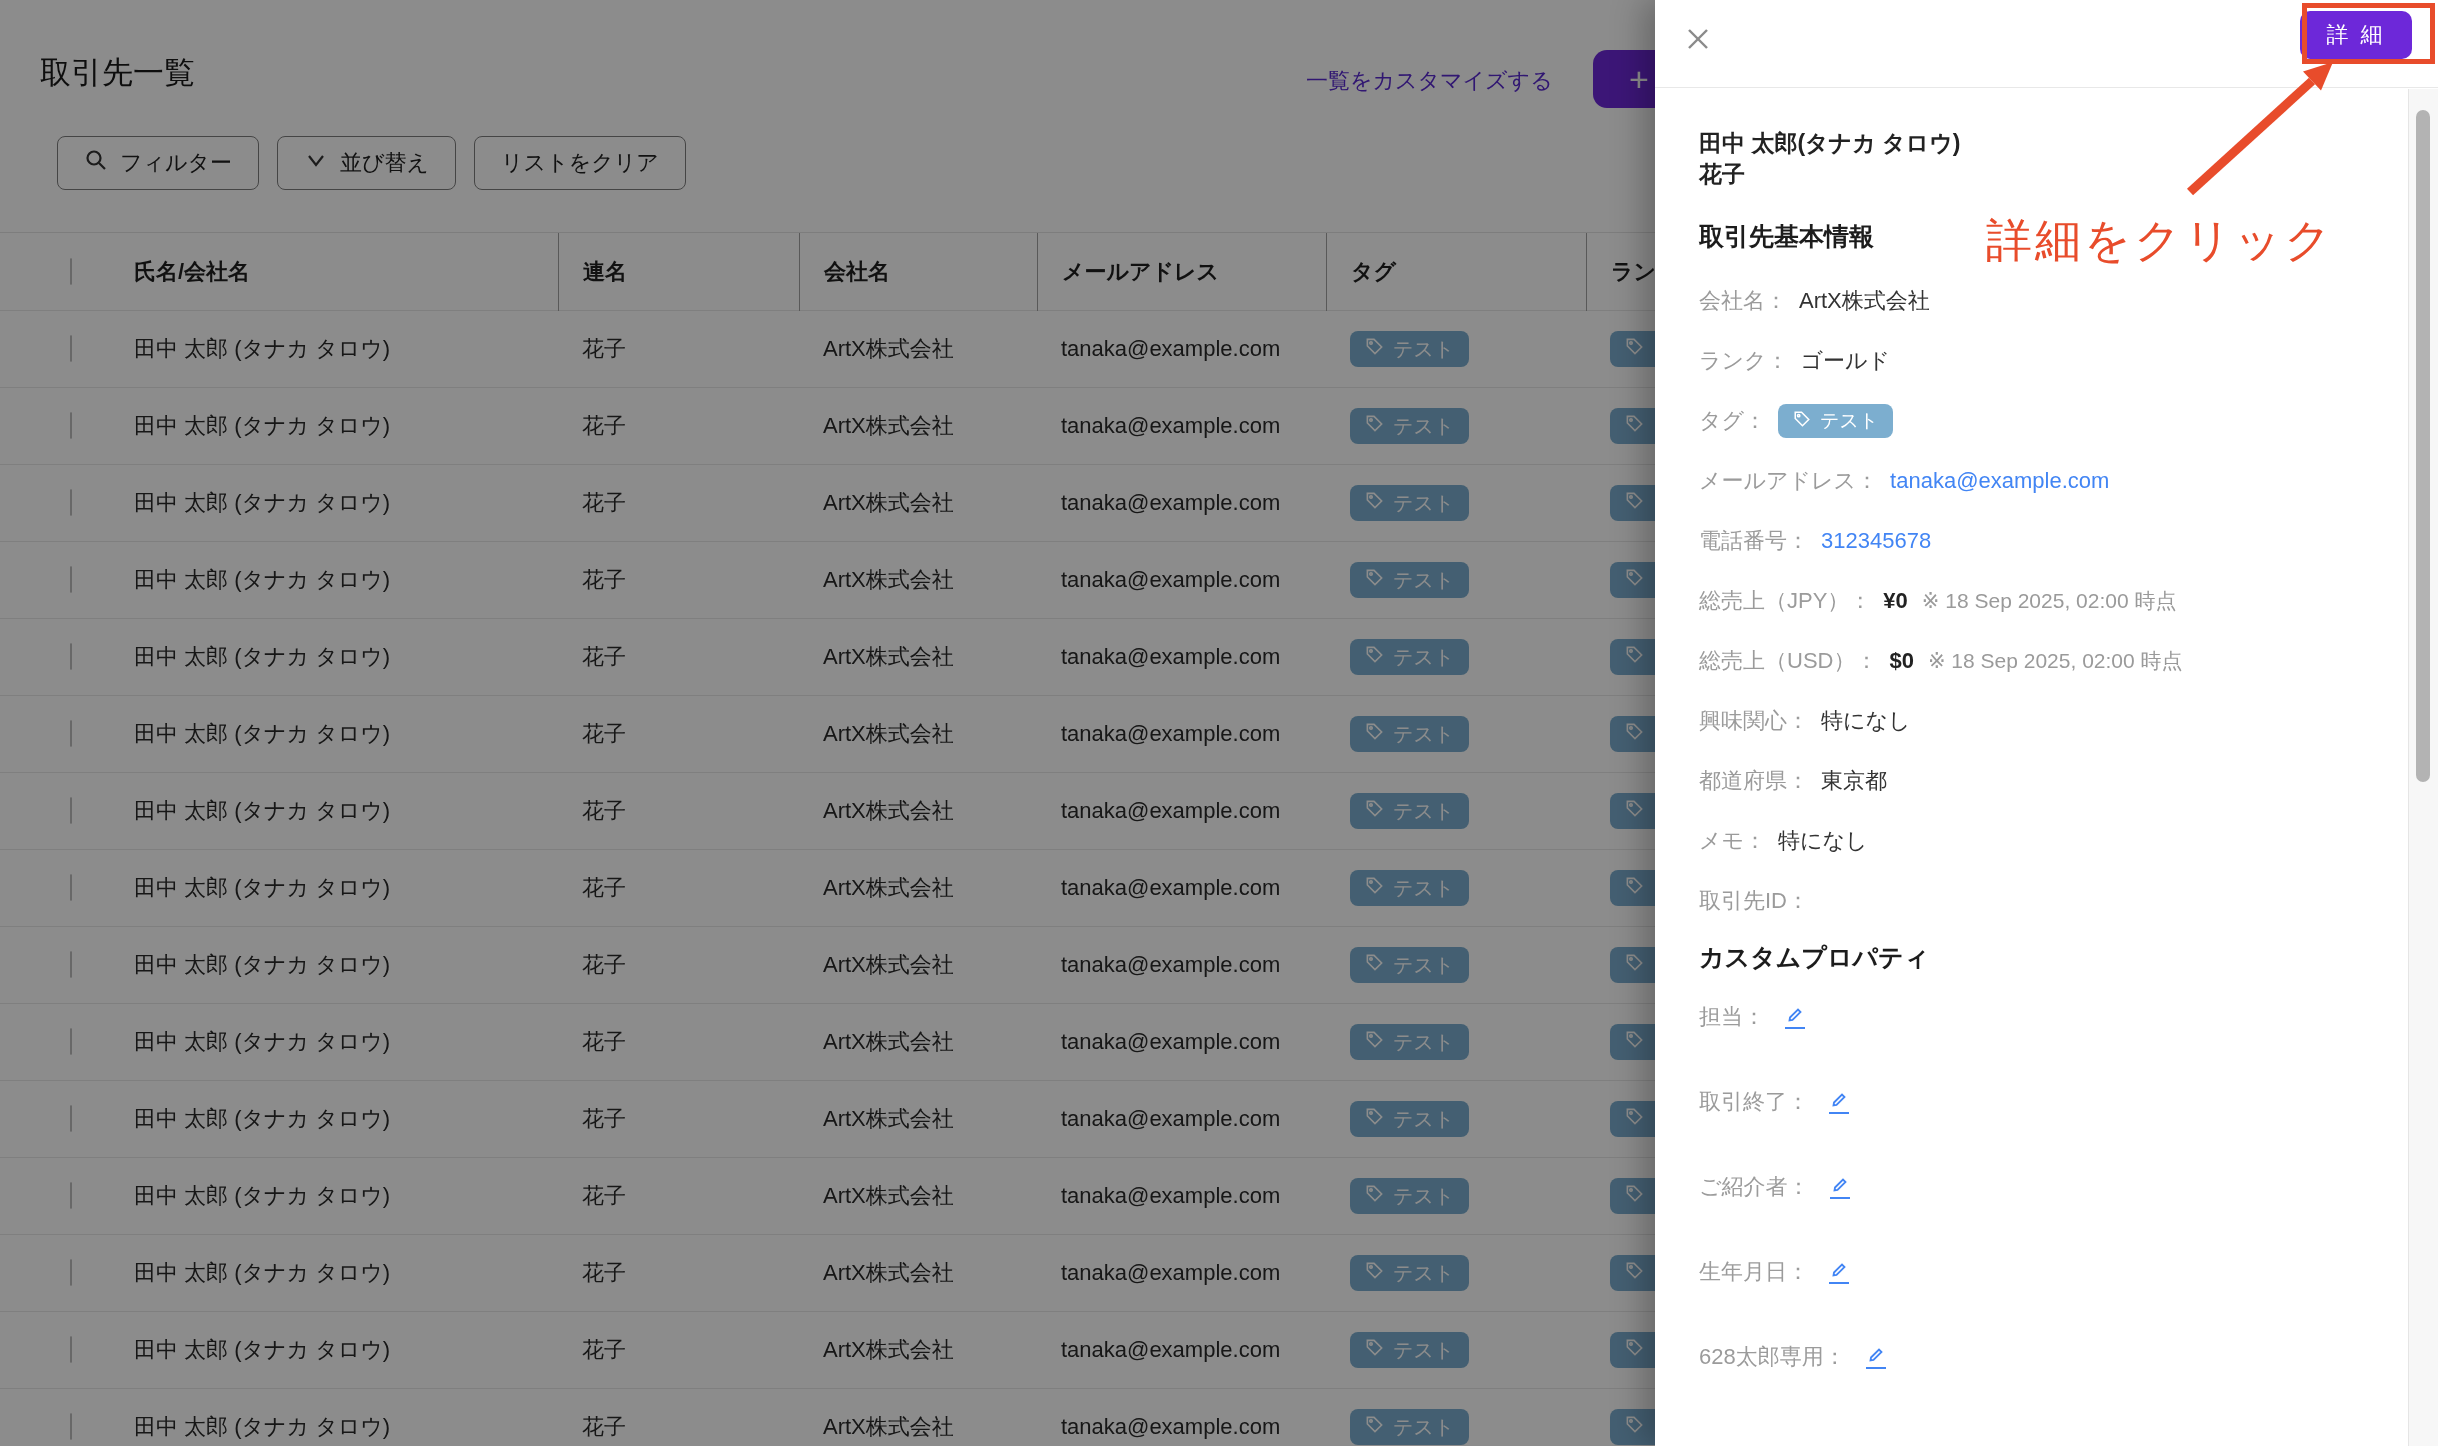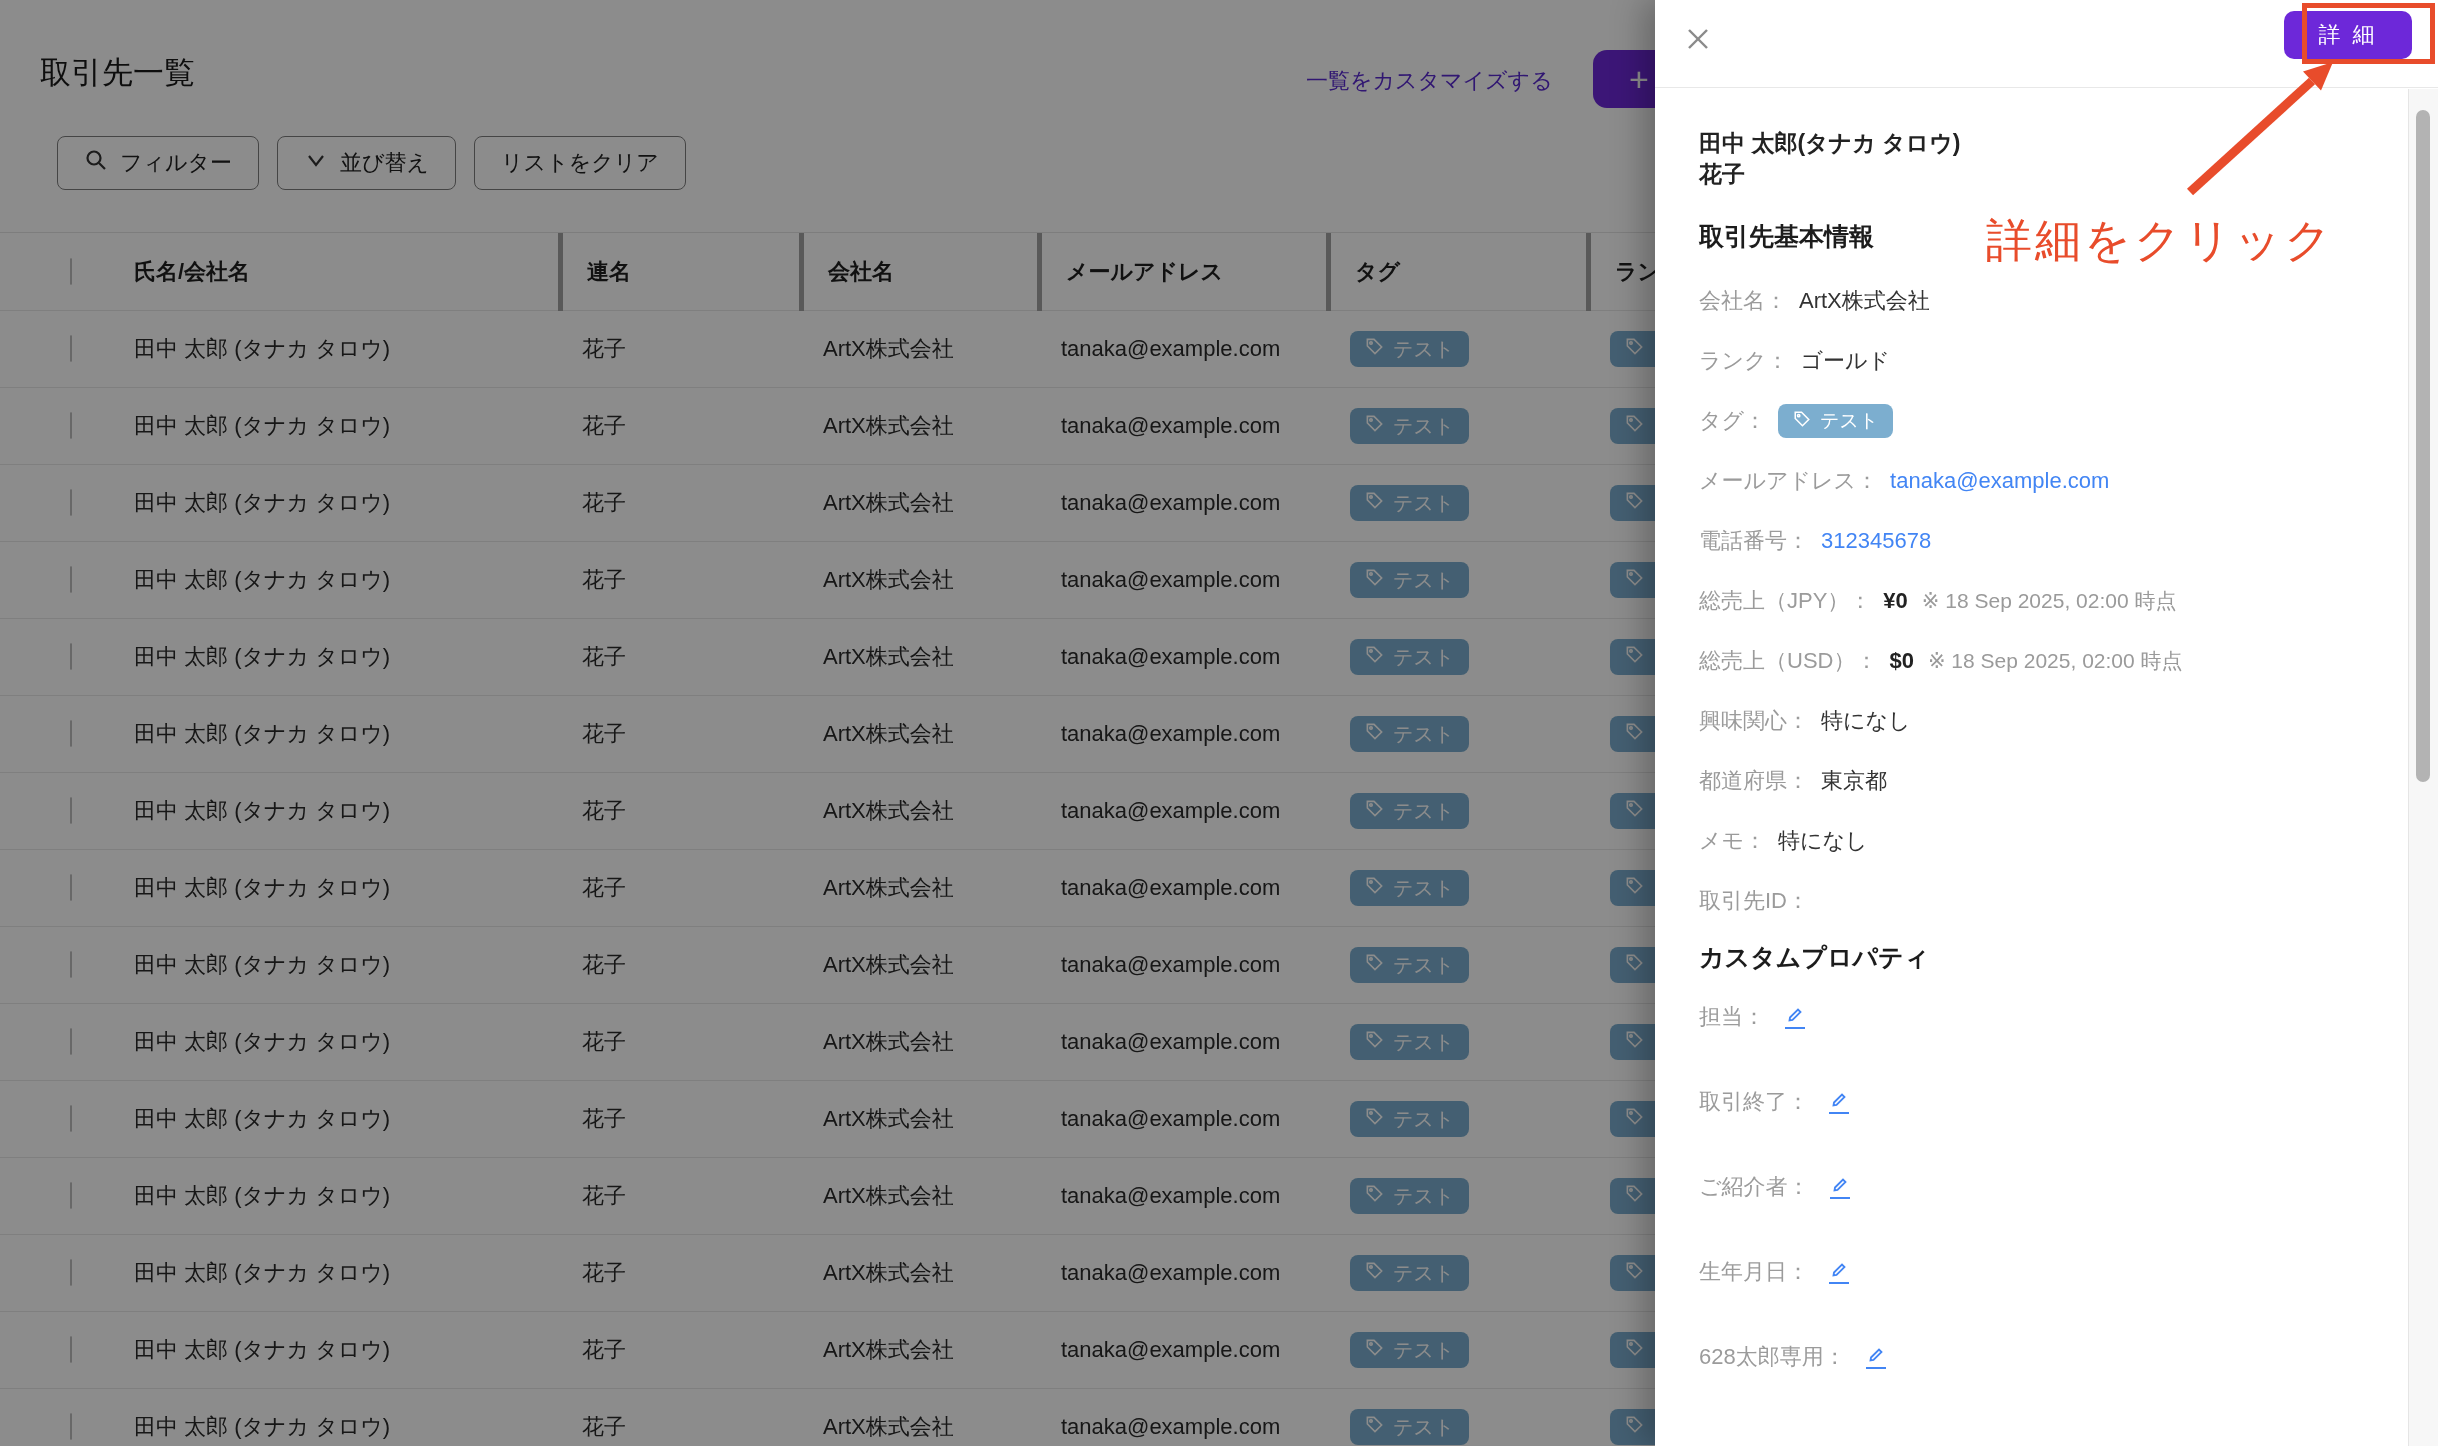--- a/index.html
+++ b/index.html
@@ -34,41 +34,41 @@
   .tb-btn svg{flex:0 0 auto;}
   
   .table{position:absolute;left:0;top:232px;width:1840px;border-top:1px solid #e3e3e3;}
   .trow{
     display:grid;grid-template-columns:70px 448px 241px 238px 289px 260px 220px;
     align-items:center;height:77px;border-bottom:1px solid var(--divider);padding-left:40px;width:1840px;
   }
   .thead{height:78px;font-weight:bold;color:#1f1f1f;}
   .thead .cell{font-size:22px;}
   .cell{padding-left:24px;font-size:22px;white-space:nowrap;overflow:visible;}
-  .thead .cell.sep{border-left:5px solid #a3a3a3;height:78px;display:flex;align-items:center;}
+  .thead .cell.sep{border-left:1px solid #a3a3a3;height:78px;display:flex;align-items:center;}
   .cb{
     width:24px;height:24px;margin-left:30px;border:1.5px solid #bdbdbd;border-radius:6px;background:#fdfdfd;cursor:pointer;
   }
   .pill{
     display:inline-flex;align-items:center;gap:9px;height:36px;padding:0 15px;border-radius:8px;
     background:var(--tagblue);color:#fff;font-size:20px;white-space:nowrap;
   }
   .pill svg{flex:0 0 auto;}
   .rank-pill{min-width:120px;}
   
   .overlay{position:absolute;inset:0;background:rgba(0,0,0,0.45);z-index:10;}
   
   .panel{
     position:absolute;left:1655px;top:0;width:783px;height:1446px;background:#fff;z-index:20;
     box-shadow:-12px 0 30px rgba(0,0,0,0.25);
   }
   .panel-header{position:relative;height:88px;border-bottom:1px solid var(--divider);}
   .close-btn{position:absolute;left:30px;top:26px;width:26px;height:26px;background:none;border:none;cursor:pointer;}
   .detail-btn{
-    position:absolute;right:26px;top:11px;width:128px;height:48px;border:none;border-radius:10px;
+    position:absolute;right:26px;top:11px;width:112px;height:48px;border:none;border-radius:10px;
     background:var(--brand);color:#fff;font-size:22px;letter-spacing:3px;cursor:pointer;
   }
   .panel-body{padding:0 44px;}
   .p-name{margin-top:40px;font-size:23px;font-weight:bold;line-height:31px;color:#222;}
   .p-heading{margin-top:30px;font-size:25px;font-weight:bold;color:#1c1c1c;}
   .fields{margin-top:18px;}
   .field{display:flex;align-items:center;height:60px;font-size:22px;}
   .field .label{color:var(--label);margin-right:12px;white-space:nowrap;}
   .field .value{color:#333;}
   .field a.value{color:var(--link);text-decoration:none;cursor:pointer;}

